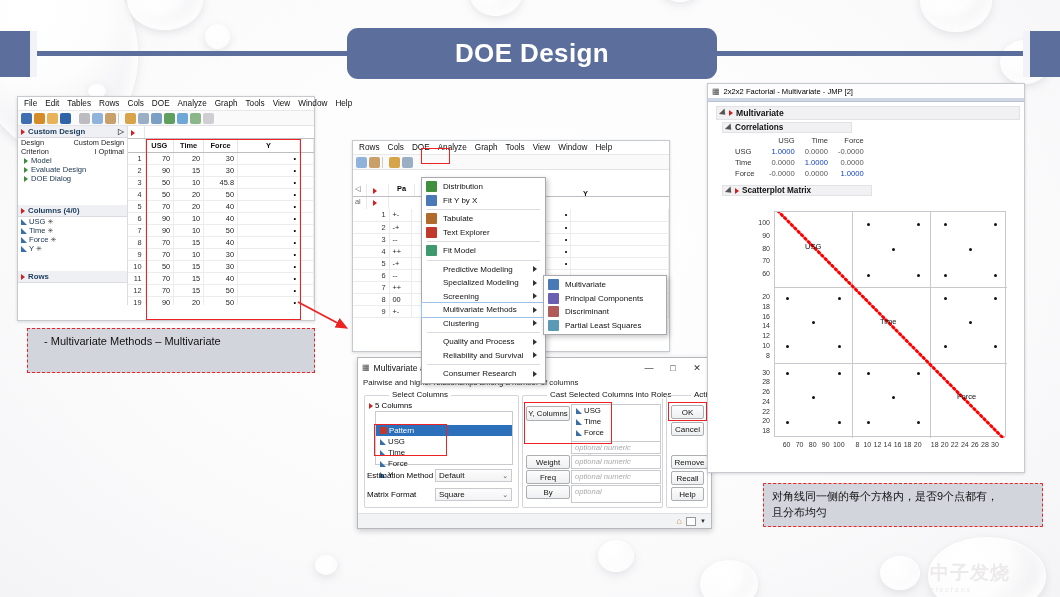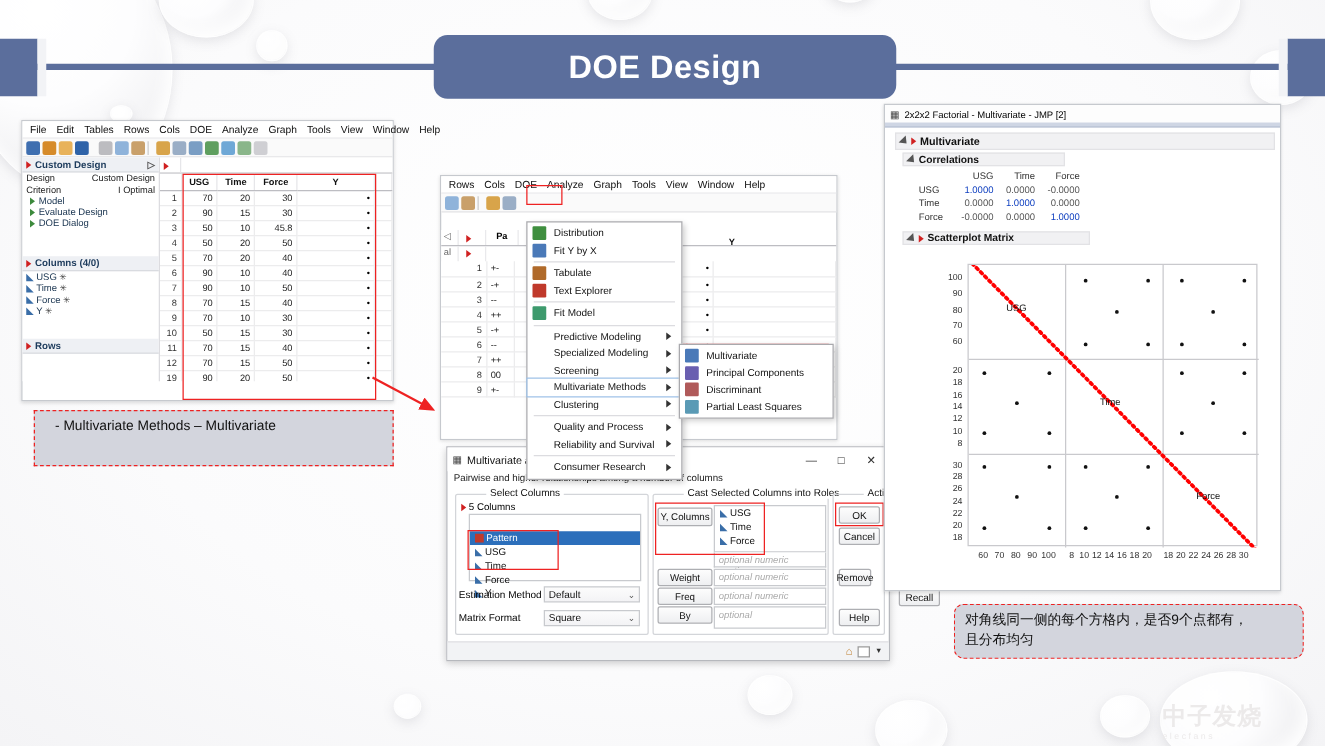--- a/index.html
+++ b/index.html
@@ -142,21 +142,21 @@
   .pt { position:absolute; width:3px;height:3px;background:#111;border-radius:50%; margin-left:-1.5px; margin-top:-1.5px;}
   .axlab { position:absolute; font-size:7px; color:#333; text-align:right; }
   .axbot { position:absolute; font-size:7px; color:#333; text-align:center; }
   .diaglab { position:absolute; font-size:7.5px; color:#111; }
   #diag { position:absolute; left:0; top:0; width:232px; height:226px; }
 
   
   .callout { position:absolute; background:#d3d5dd; border:1.7px dashed #ee2222;
              font-size:11px; color:#111; padding:5px 8px; line-height:1.45; }
   #callout1 { left:27px; top:328px; width:288px; height:45px; }
-  #callout2 { left:763px; top:483px; width:280px; height:44px; border-radius:8px;}
+  #callout2 { left:763px; top:483px; width:280px; height:44px; border-radius:1px;}
 
   .arrow-svg { position:absolute; left:0; top:0; width:1060px; height:597px; pointer-events:none; }
 
   
   #wm { position:absolute; left:930px; top:560px; font-size:19px; color:#eceaea; font-weight:bold; letter-spacing:1px;}
   #wm small { display:block; font-size:7px; letter-spacing:2px; font-weight:normal; }
 </style>
 </head>
 <body>
 
@@ -697,22 +697,22 @@
   <div class="slot" style="position:absolute;left:213px;top:112px;width:90px;height:14px;">optional numeric</div>
 
   <div class="castbtn" style="position:absolute;left:168px;top:127px;width:44px;height:14px;">By</div>
   <div class="slot" style="position:absolute;left:213px;top:127px;width:90px;height:18px;">optional</div>
 
   <div class="grp" style="left:308px;top:37px;width:42px;height:113px;">
     <span class="grp-lbl">Action</span>
   </div>
   <div class="btn" style="position:absolute;left:313px;top:47px;width:33px;height:14px;">OK</div>
   <div class="btn" style="position:absolute;left:313px;top:64px;width:33px;height:14px;">Cancel</div>
-  <div class="btn" style="position:absolute;left:313px;top:97px;width:26px;height:14px;">Remove</div>
-  <div class="btn" style="position:absolute;left:313px;top:113px;width:33px;height:14px;margin-left:48px;">Recall</div>
+  <div class="btn" style="position:absolute;left:313px;top:97px;width:37px;height:14px;">Remove</div>
+  <div class="btn" style="position:absolute;left:313px;top:113px;width:33px;height:14px;">Recall</div>
   <div class="btn" style="position:absolute;left:313px;top:129px;width:33px;height:14px;">Help</div>
 
   <div id="dlg-foot">
     <span style="font-size:9px;color:#c08030;">⌂</span>
     <span style="width:10px;height:9px;border:1px solid #999;background:#fff;"></span>
     <span style="font-size:6px;color:#333;">▼</span>
   </div>
 
   <div class="redbox" style="left:16px;top:66px;width:73px;height:32px;"></div>
   <div class="redbox" style="left:166px;top:44px;width:88px;height:42px;"></div>

